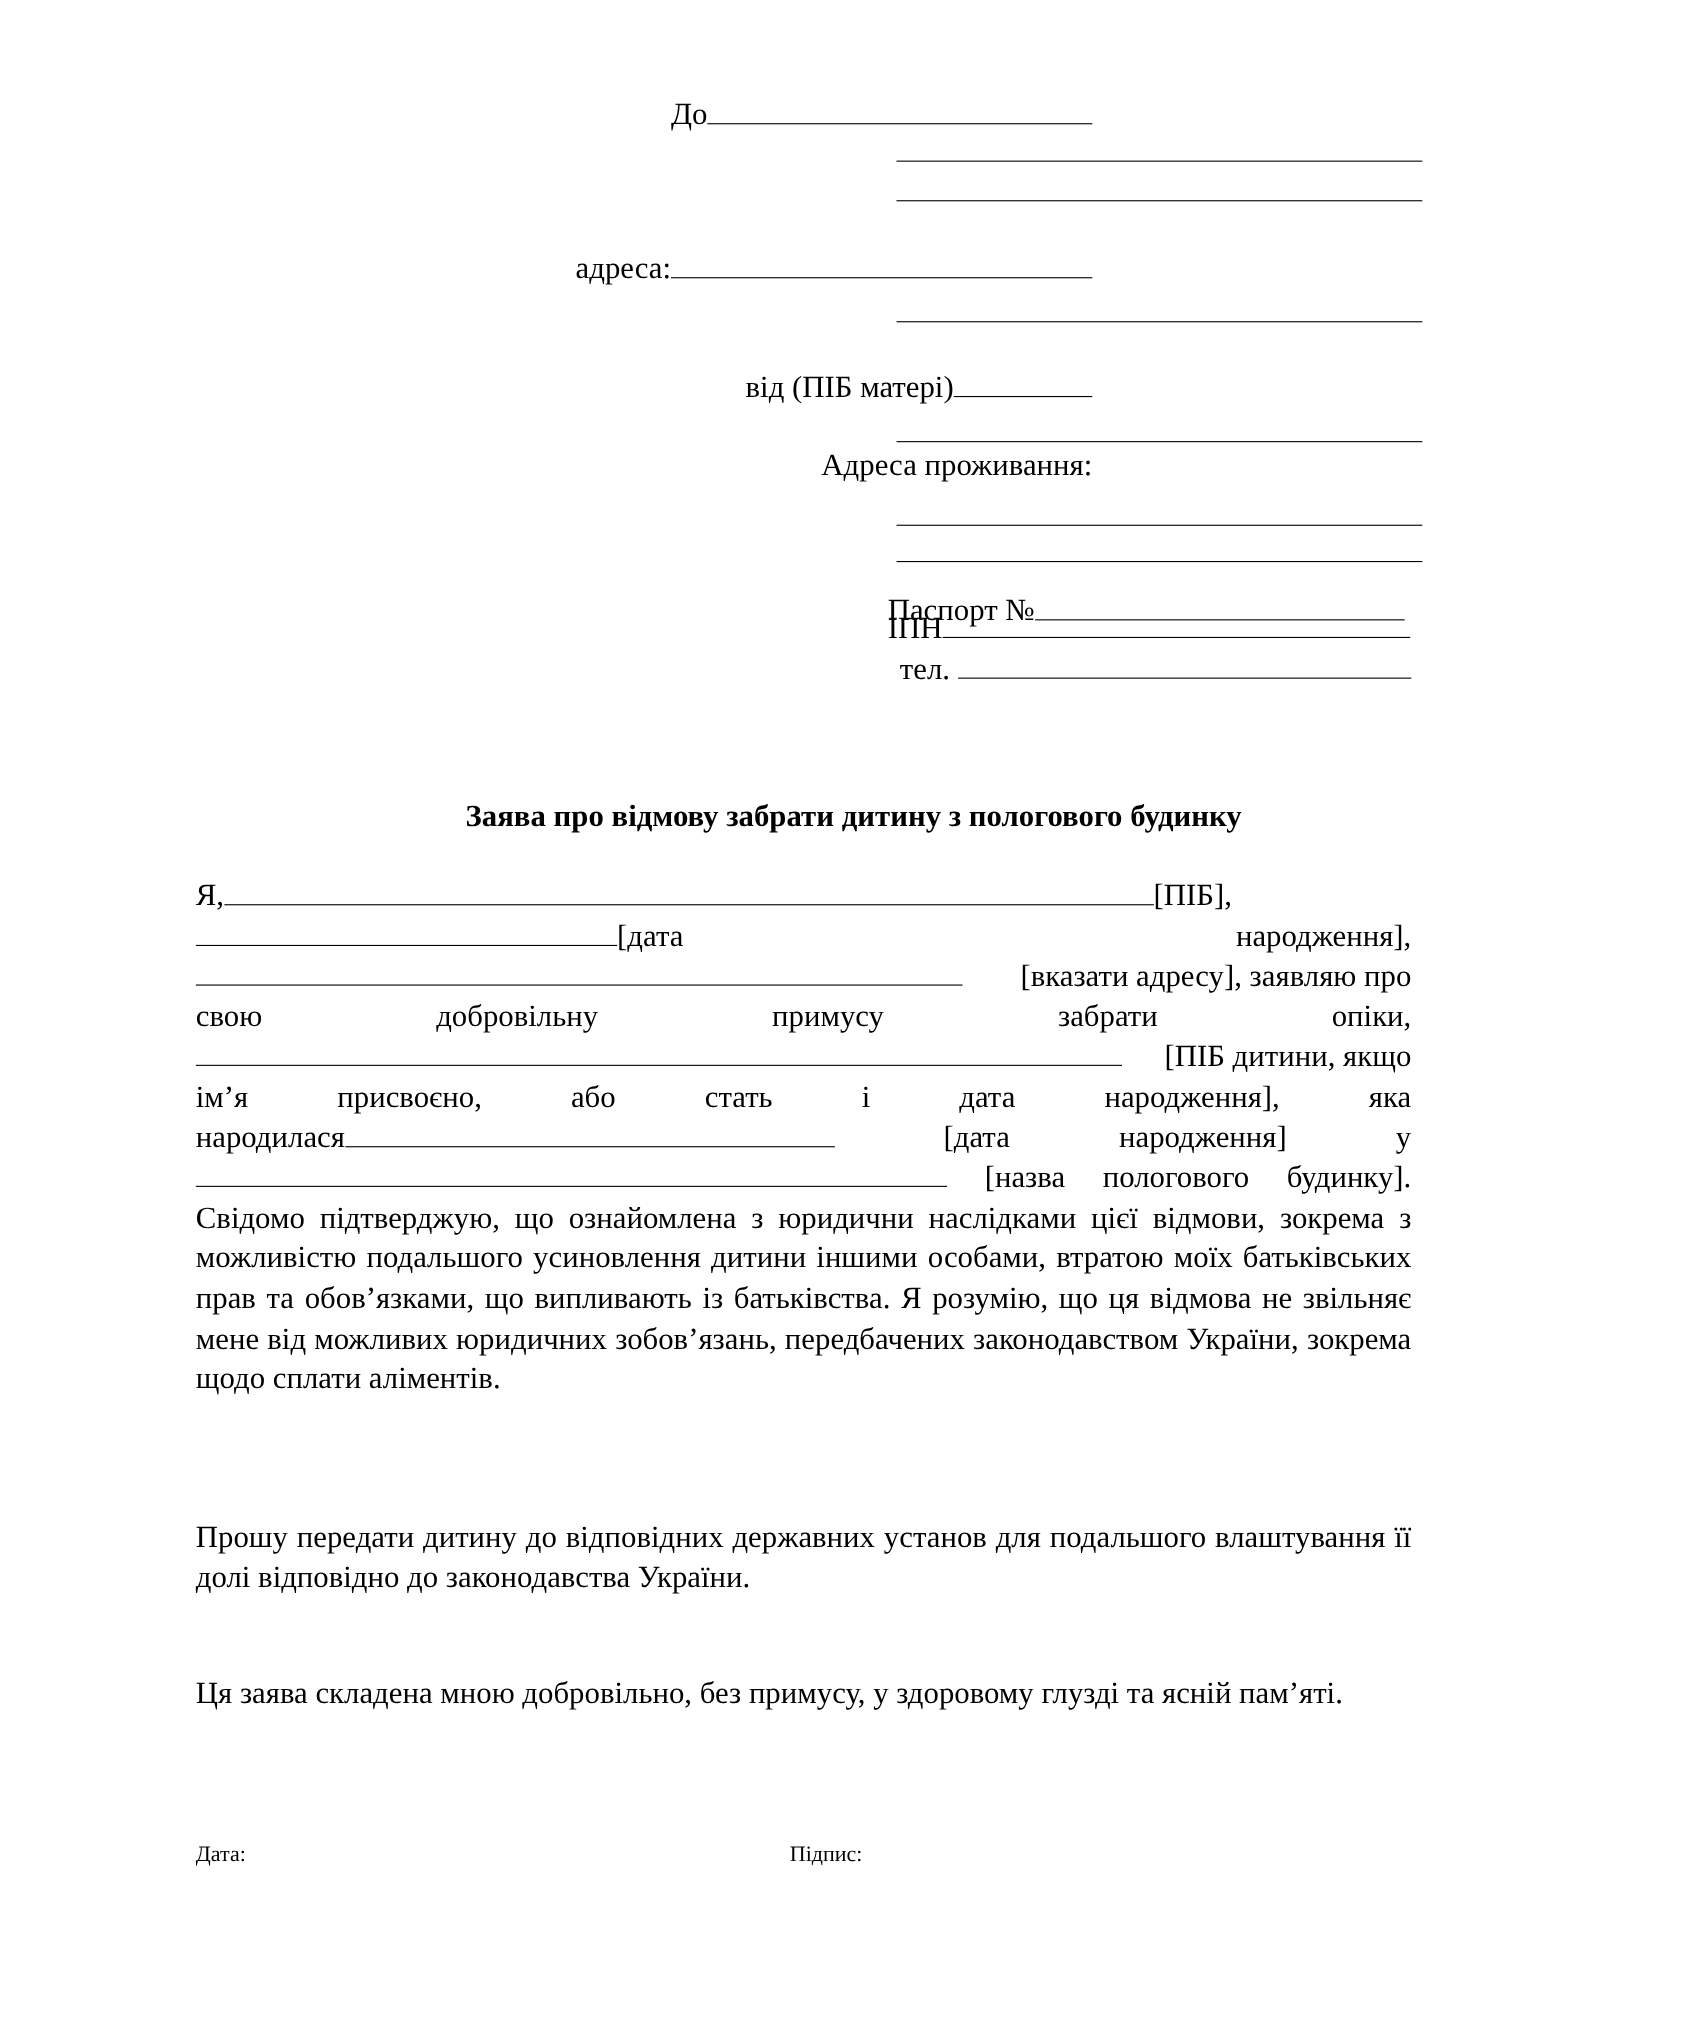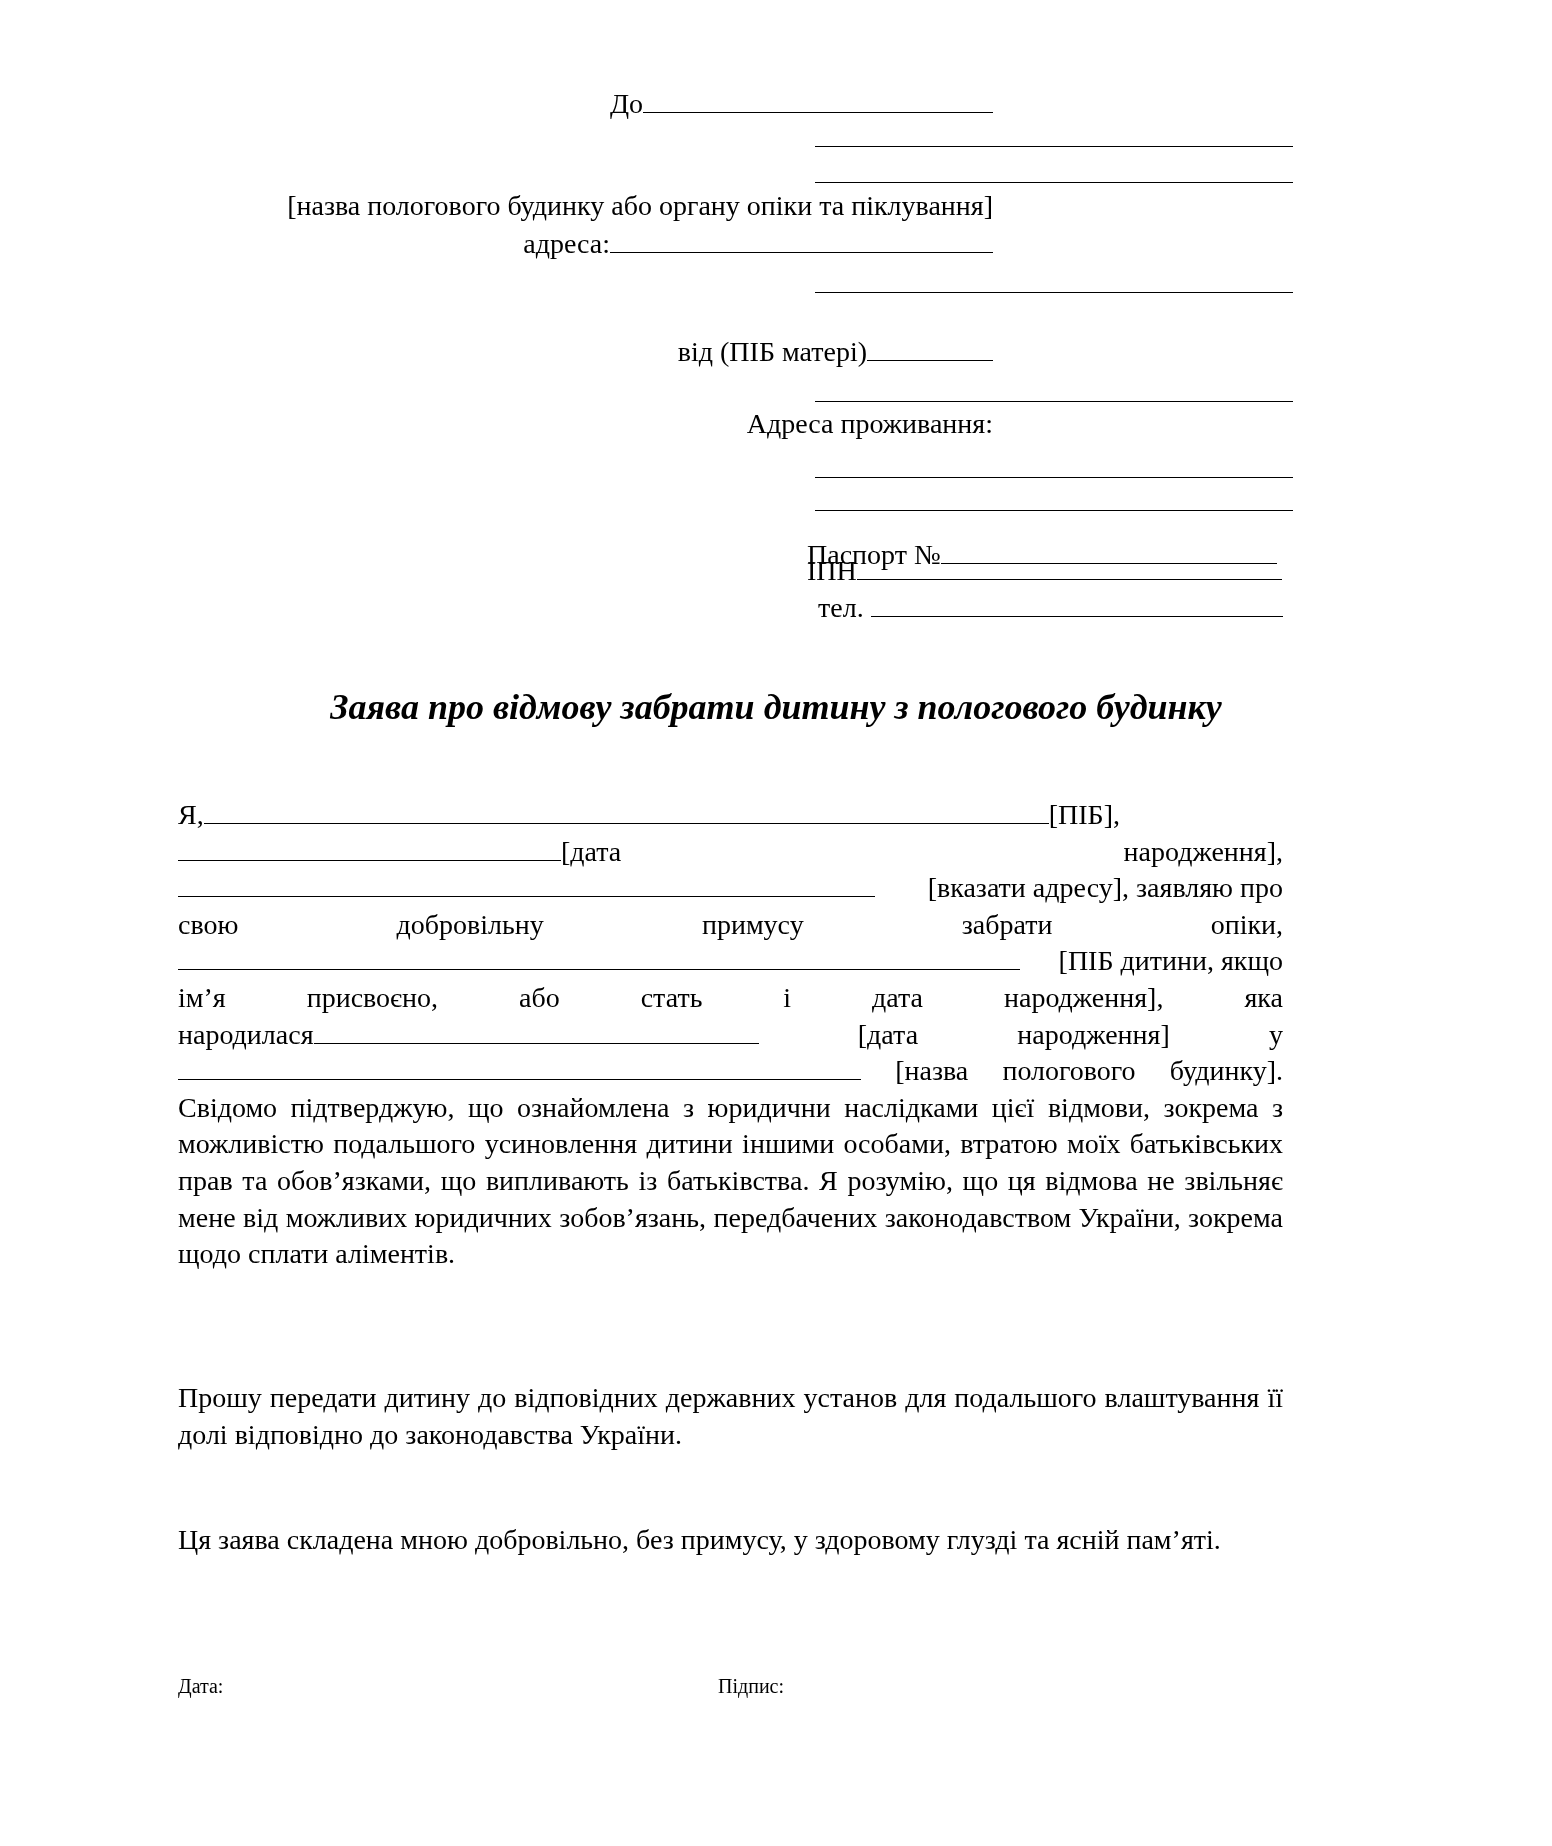--- a/index.html
+++ b/index.html
@@ -3,39 +3,38 @@
 <meta charset="utf-8">
 <style>
   html, body { margin: 0; padding: 0; background: #ffffff; }
   body { width: 1552px; height: 1846px; position: relative; overflow: hidden;
          font-family: "Liberation Serif", "DejaVu Serif", serif; color: #000; }
   .page { position: absolute; left: 0; top: 0; width: 1252px; height: 1846px; background: #fff; }
   .ln { position: absolute; font-size: 28px; line-height: 34px; white-space: nowrap; }
   .right { right: 259px; text-align: right; }
   .blank { display: inline-block; border-bottom: 1.6px solid #000; height: 26px; vertical-align: baseline; }
   .fullblank { position: absolute; border-bottom: 1.6px solid #000; height: 0; }
-  .title { position: absolute; left: 0; width: 1552px; text-align: center; top: 690px;
-           font-size: 36px; font-weight: bold; line-height: 34px; font-style: italic; }
+  .title { position: absolute; left: 0; width: 1552px; text-align: center; top: 726px;
+           font-size: 28px; font-weight: bold; line-height: 34px; }
   .body { position: absolute; left: 178px; width: 1105px; font-size: 28px; line-height: 36.6px; }
   .jl { display: flex; justify-content: space-between; align-items: baseline; height: 36.6px; white-space: nowrap; }
   .jl .u { display: inline-block; border-bottom: 1.6px solid #000; height: 24px; }
   .para { text-align: justify; text-align-last: left; }
   .sig { position: absolute; top: 1669px; font-size: 20px; line-height: 34px; }
 </style>
 </head>
 <body>
 
 <div class="page">
 
   <div class="ln right" style="top:86px;">
     <span>До</span><span class="blank" style="width:350px;"></span>
   </div>
   <div class="fullblank" style="left:815px; width:478px; top:146px;"></div>
   <div class="fullblank" style="left:815px; width:478px; top:182px;"></div>
-  <div class="ln right" style="top:189px;">[назва пологового будинку або органу опіки та піклування]</div>
   <div class="ln right" style="top:226px;">
     <span>адреса:</span><span class="blank" style="width:383px;"></span>
   </div>
   <div class="fullblank" style="left:815px; width:478px; top:292px;"></div>
 
   <div class="ln right" style="top:334px;margin-left:22px;">
     <span>від (ПІБ матері)</span><span class="blank" style="width:126px;"></span>
   </div>
   <div class="fullblank" style="left:815px; width:478px; top:401px;"></div>
   <div class="ln right" style="top:407px;">Адреса проживання:</div>

